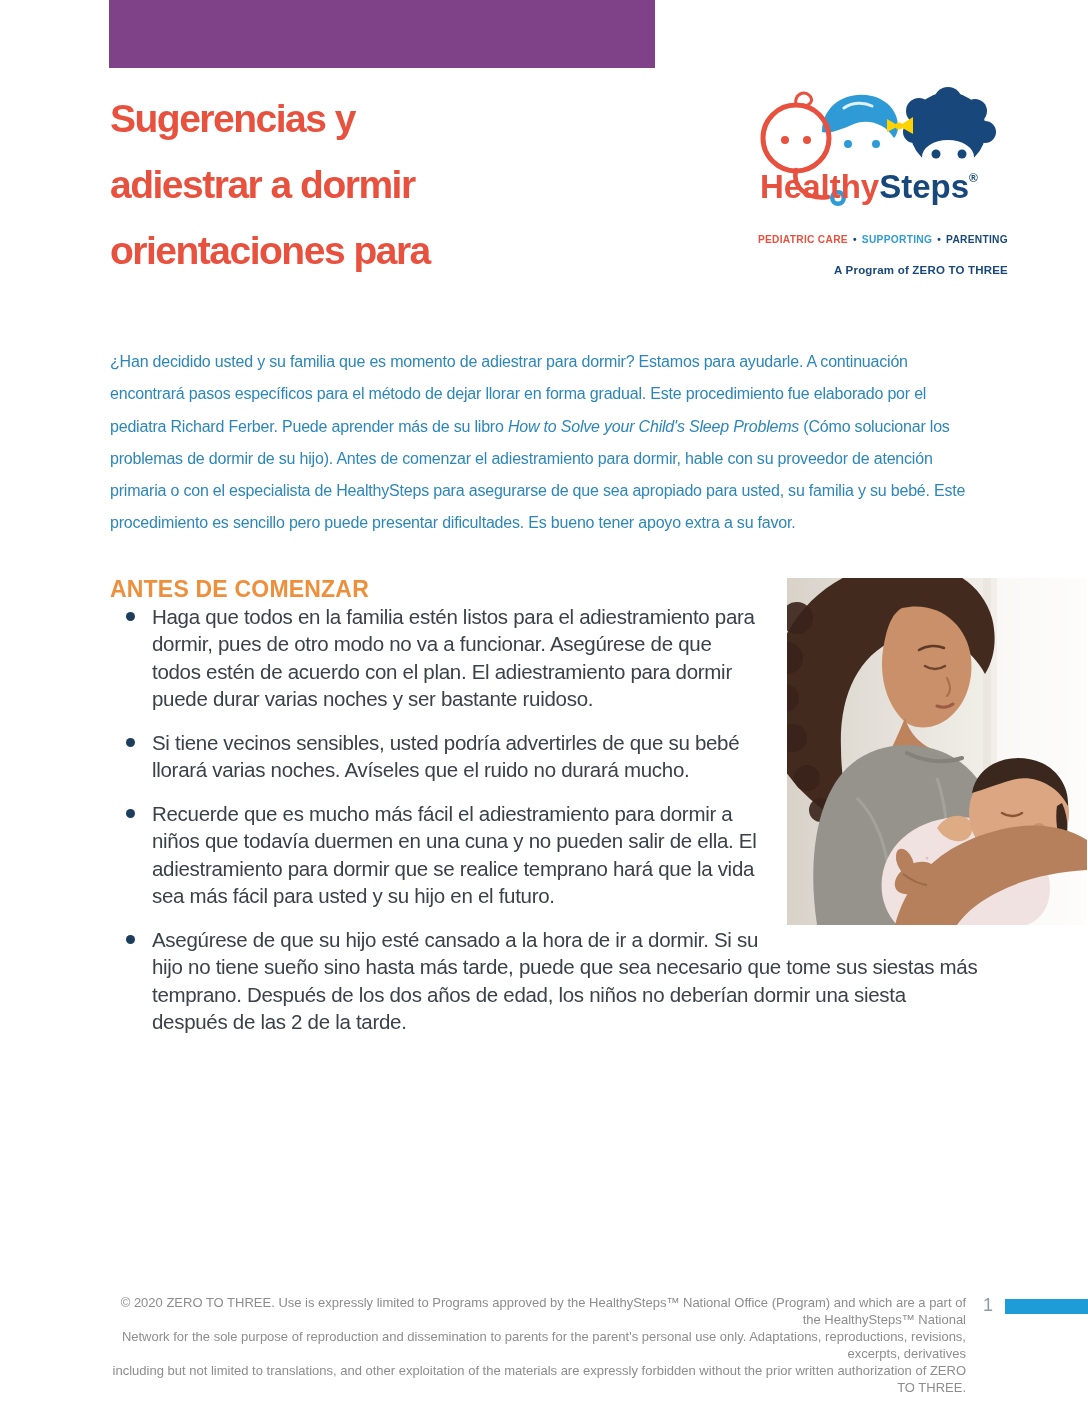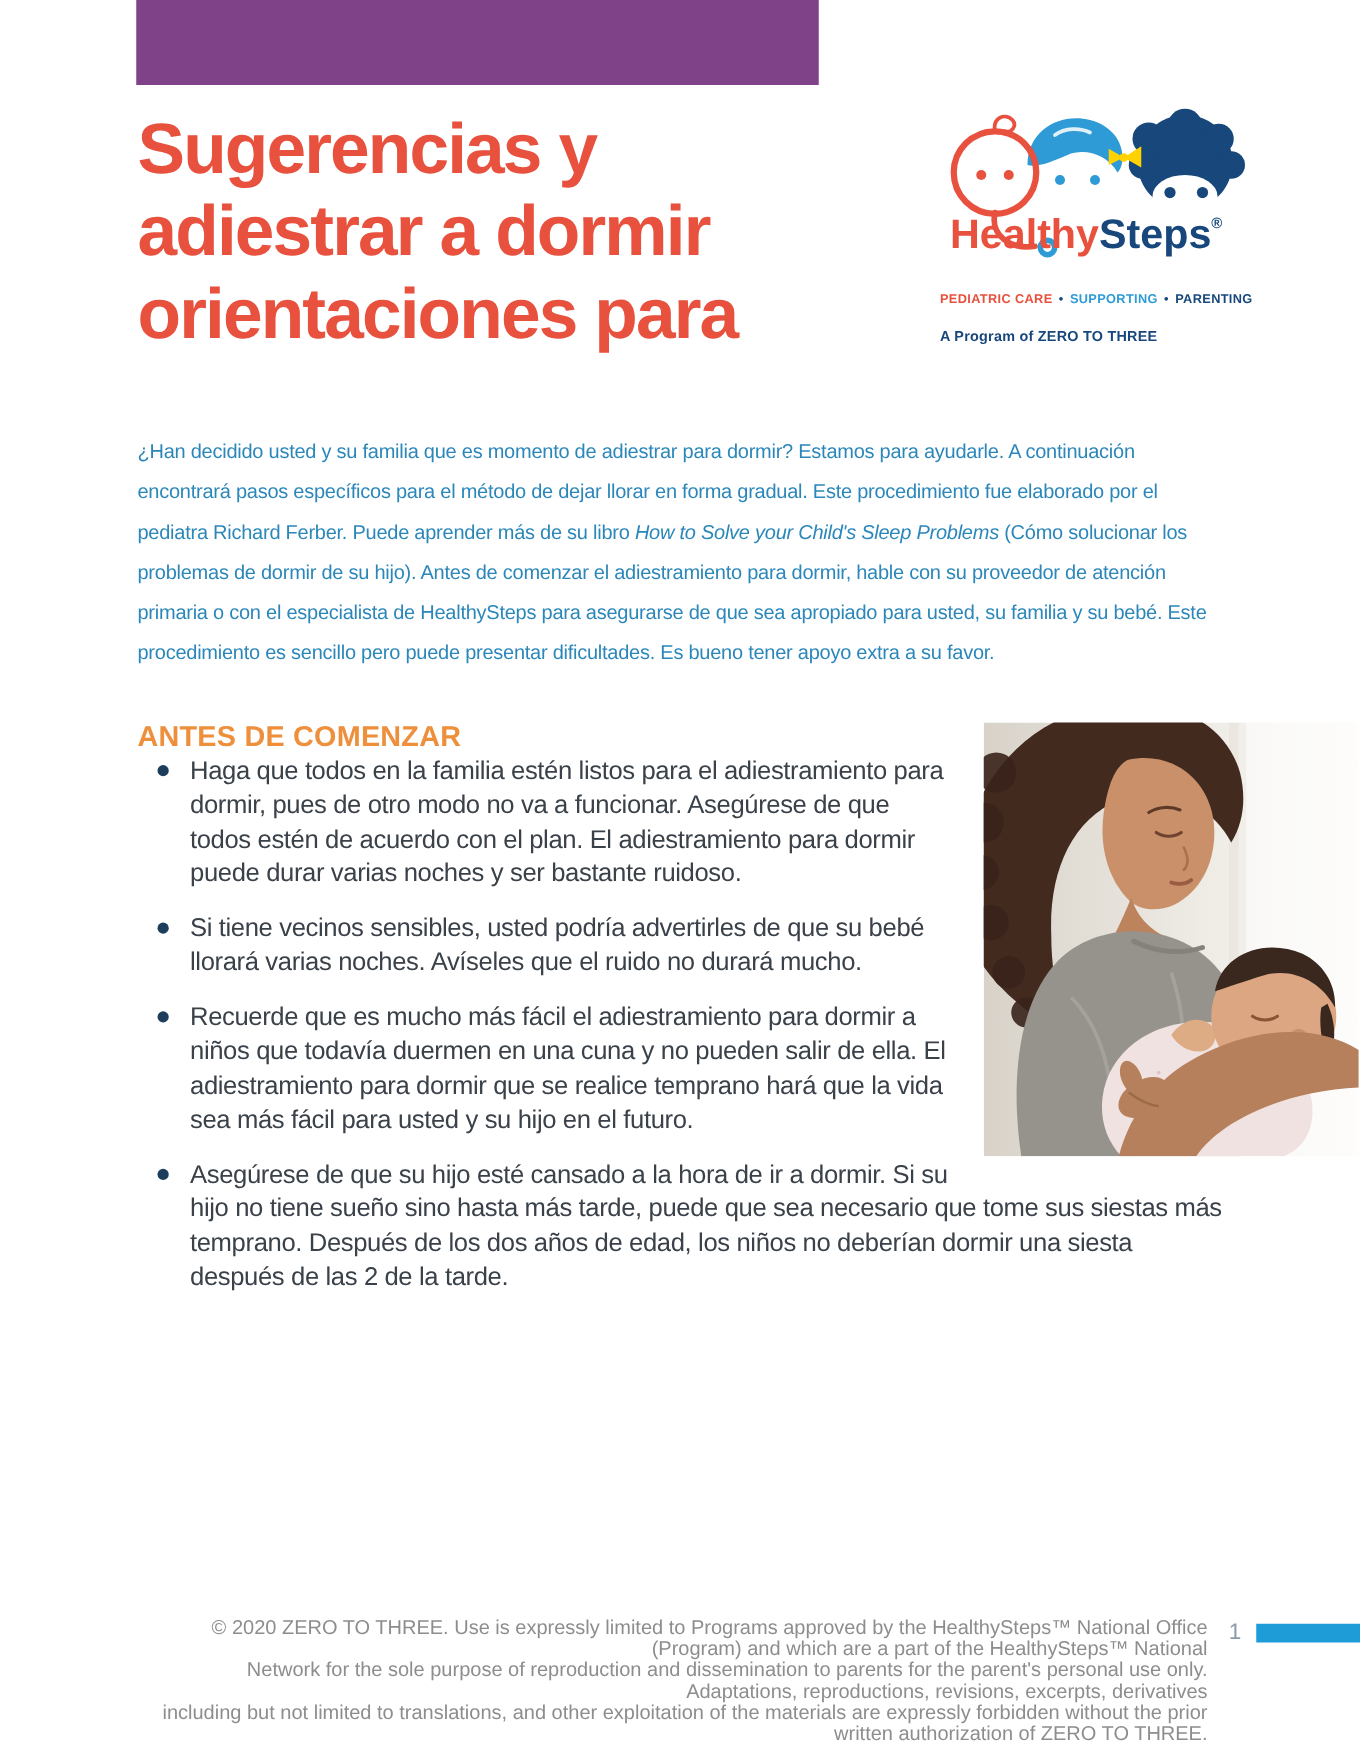--- a/index.html
+++ b/index.html
@@ -8,26 +8,26 @@
   .page {
     position:relative; width:1088px; height:1408px; background:#ffffff;
     overflow:hidden; margin:0 auto;
   }
   .purple-bar {
     position:absolute; left:109px; top:0; width:546px; height:68px;
     background:#7F4187;
   }
   .page-title {
     position:absolute; left:110px; top:86px;
-    font-size:57px; line-height:66px; font-weight:700;
+    font-size:39px; line-height:66px; font-weight:700;
     letter-spacing:-1.5px; color:#E8513E;
   }
   
   .logo {
-    position:absolute; left:752px; top:80px; width:256px; text-align:left;
+    position:absolute; left:752px; top:80px; width:256px; text-align:right;
   }
   .logo svg { display:block; }
   .logo-tagline {
     margin-top:18px; font-size:10.2px; font-weight:700; letter-spacing:0.3px;
     white-space:nowrap;
   }
   .tag-red { color:#E8513E; }
   .tag-lblue { color:#2E9BD6; }
   .tag-navy { color:#17477B; }
   .tag-dot { color:#17477B; padding:0 5px; }
@@ -61,21 +61,21 @@
   ul.bullets li::before {
     content:""; position:absolute; left:16px; top:9px;
     width:9px; height:9px; border-radius:50%; background:#1D3D5C;
   }
   
   .footer {
     position:absolute; left:110px; right:0; top:1294px;
     display:flex; align-items:flex-start;
   }
   .footer-text {
-    width:856px; text-align:right; font-size:16px; line-height:17px;
+    width:856px; text-align:right; font-size:13px; line-height:17px;
     color:#8D8D8D;
   }
   .page-num {
     margin-left:17px; margin-top:1px; font-size:18px; color:#8C9BA8;
   }
   .footer-bar {
     flex:1; height:15px; background:#1E9CD7; margin-left:12px; margin-top:5px;
   }
 </style>
 </head>

